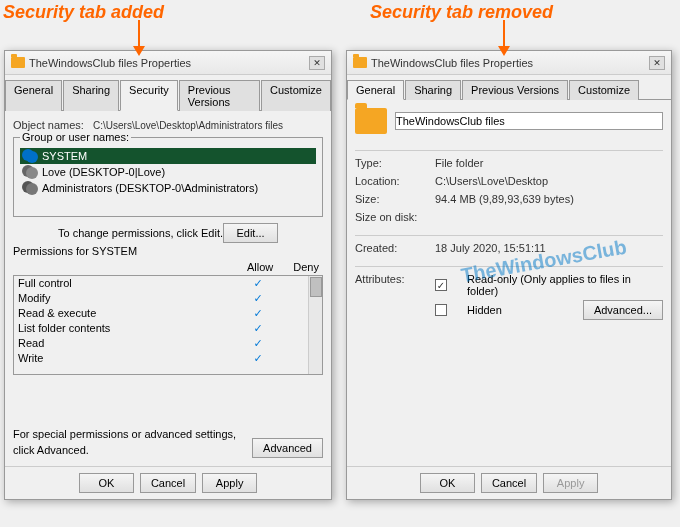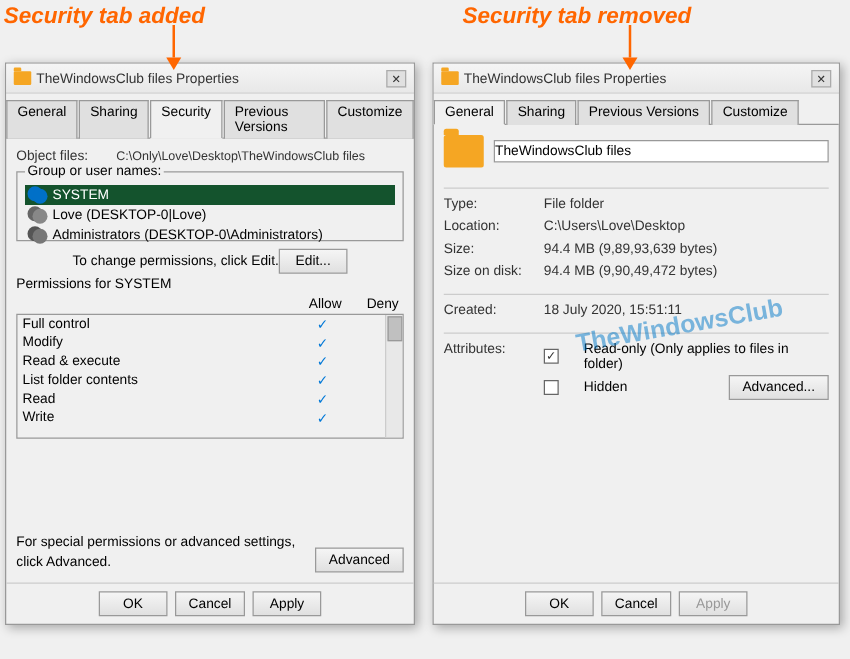--- a/index.html
+++ b/index.html
@@ -363,25 +363,25 @@
     <div class="tab">General</div>
     <div class="tab">Sharing</div>
     <div class="tab active security">Security</div>
     <div class="tab">Previous Versions</div>
     <div class="tab">Customize</div>
   </div>
 
   <div class="dialog-content">
 
     <div class="field-row">
-      <span class="field-label">Object files:</span>
-      <span class="field-value" style="font-size:10px;">C:\Only\Love\Desktop\TheWindowsClub files</span>
-    </div>
-
-    <div class="group-box" style="height: 56px;">
+      <span class="field-label">Object names:</span>
+      <span class="field-value" style="font-size:10px;">C:\Users\Love\Desktop\Administrators files</span>
+    </div>
+
+    <div class="group-box" style="height: 80px;">
       <span class="group-box-label">Group or user names:</span>
       <div style="margin-top:4px;">
         <div class="user-item selected">
           <div class="user-icon-double">
             <div class="u1" style="background:#0070c8;"></div>
             <div class="u2" style="background:#0070c8;"></div>
           </div>
           <span>SYSTEM</span>
         </div>
         <div class="user-item">
@@ -502,21 +502,20 @@
       <span class="prop-value">C:\Users\Love\Desktop</span>
     </div>
 
     <div class="prop-row">
       <span class="prop-label">Size:</span>
       <span class="prop-value">94.4 MB (9,89,93,639 bytes)</span>
     </div>
 
     <div class="prop-row">
       <span class="prop-label">Size on disk:</span>
-      <span class="prop-value">94.4 MB (9,90,49,472 bytes)</span>
     </div>
 
 
     <hr class="separator-line">
 
     <div class="prop-row">
       <span class="prop-label">Created:</span>
       <span class="prop-value">18 July 2020, 15:51:11</span>
     </div>
 

